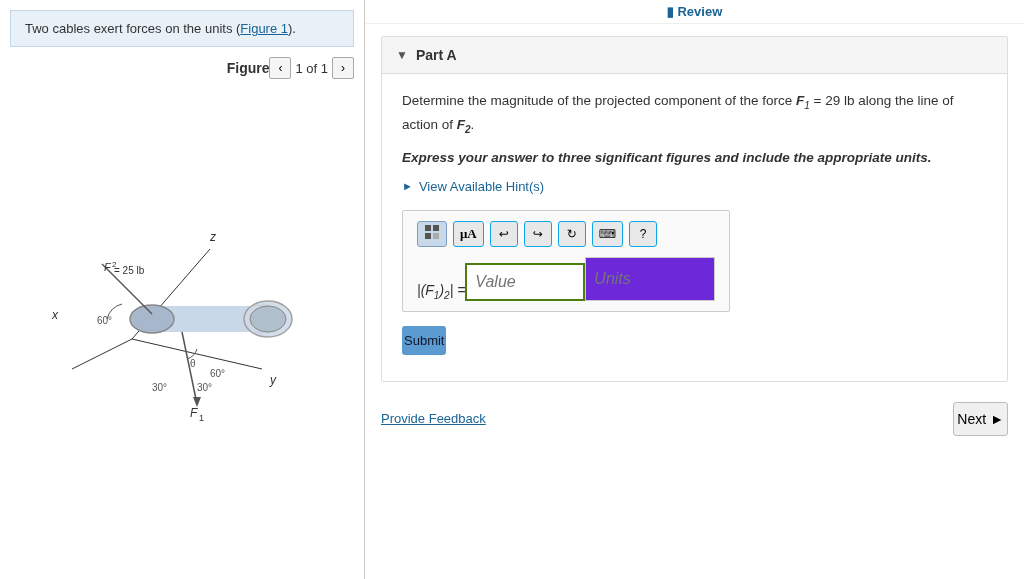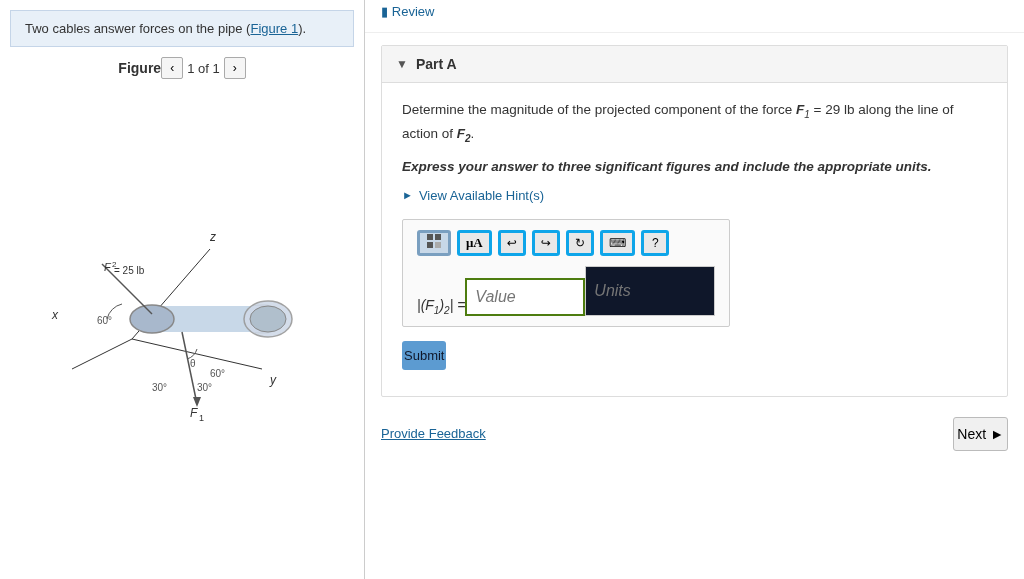--- a/index.html
+++ b/index.html
@@ -26,21 +26,21 @@
     .problem-text-box a { color: #1a6496; text-decoration: underline; }
 
     .figure-section {
       flex: 1;
       display: flex;
       flex-direction: column;
     }
     .figure-header {
       display: flex;
       align-items: center;
-      justify-content: center;
+      justify-content: flex-end;
     }
     .figure-title {
       font-weight: bold;
       font-size: 14px;
     }
     .figure-nav {
       display: flex;
       align-items: center;
       gap: 4px;
     }
@@ -72,23 +72,24 @@
       flex: 1;
       padding: 0;
       display: flex;
       flex-direction: column;
       overflow-y: auto;
     }
 
     
     .top-bar {
       display: flex;
-      justify-content: flex-start;
-      padding: 4px 16px 13px 16px;
+      justify-content: center;
+      padding: 4px 16px 4px 16px;
       border-bottom: 1px solid #eee;
+      font-weight: bold;
     }
     .review-link { color: #1a6496; font-size: 13px; text-decoration: none; }
 
     
     .part-section {
       border: 1px solid #ddd;
       margin: 12px 16px;
       border-radius: 2px;
     }
     .part-header {
@@ -130,21 +131,21 @@
       margin-bottom: 14px;
     }
     .toolbar {
       display: flex;
       align-items: center;
       gap: 6px;
       margin-bottom: 10px;
     }
     .tool-btn {
       background: #e8e8e8;
-      border: 3px solid #0ea5e9;
+      border: 1px solid #0ea5e9;
       border-radius: 3px;
       cursor: pointer;
       padding: 3px 6px;
       font-size: 12px;
       display: flex; align-items: center; justify-content: center;
       min-width: 28px; height: 26px;
     }
     .tool-btn.active { background: #c8d8e8; border-color: #7a9fc0; }
     .mu-btn { font-family: serif; font-size: 13px; font-weight: bold; }
 
@@ -159,29 +160,29 @@
       border: 2px solid #4d7c0f;
       padding: 4px 8px;
       font-size: 16px;
       color: #aaa;
       font-style: italic;
       outline: none;
       background: #fff;
     }
     .units-input {
       width: 130px;
-      height: 50px;
+      height: 44px;
       border: 1px solid #ccc;
       border-left: 1px solid #ccc;
       padding: 4px 8px;
       font-size: 16px;
       color: #aaa;
       font-style: italic;
       outline: none;
-      background: #0f172a;
+      background: #6d28d9;
     }
 
     .submit-btn {
       background: #5c9bd1;
       color: #0f172a;
       border: none;
       padding: 7px 2px;
       font-size: 13px;
       cursor: pointer;
       border-radius: 3px;
@@ -208,21 +209,21 @@
     
     .math-italic { font-style: italic; }
     .math-bold { font-weight: bold; font-style: italic; }
     sub { font-size: 10px; vertical-align: sub; }
   </style>
 </head>
 <body>
 
 <div class="left-panel">
   <div class="problem-text-box">
-    <span>Two cables answer forces on the pipe (</span><a href="#">Figure 1</a><span>).</span>
+    <span>Two cables exert forces on the units (</span><a href="#">Figure 1</a><span>).</span>
   </div>
 
   <div class="figure-section">
     <div class="figure-header">
       <span class="figure-title">Figure</span>
       <div class="figure-nav">
         <button class="figure-nav-btn">‹</button>
         <span class="figure-counter">1 of 1</span>
         <button class="figure-nav-btn">›</button>
       </div>

